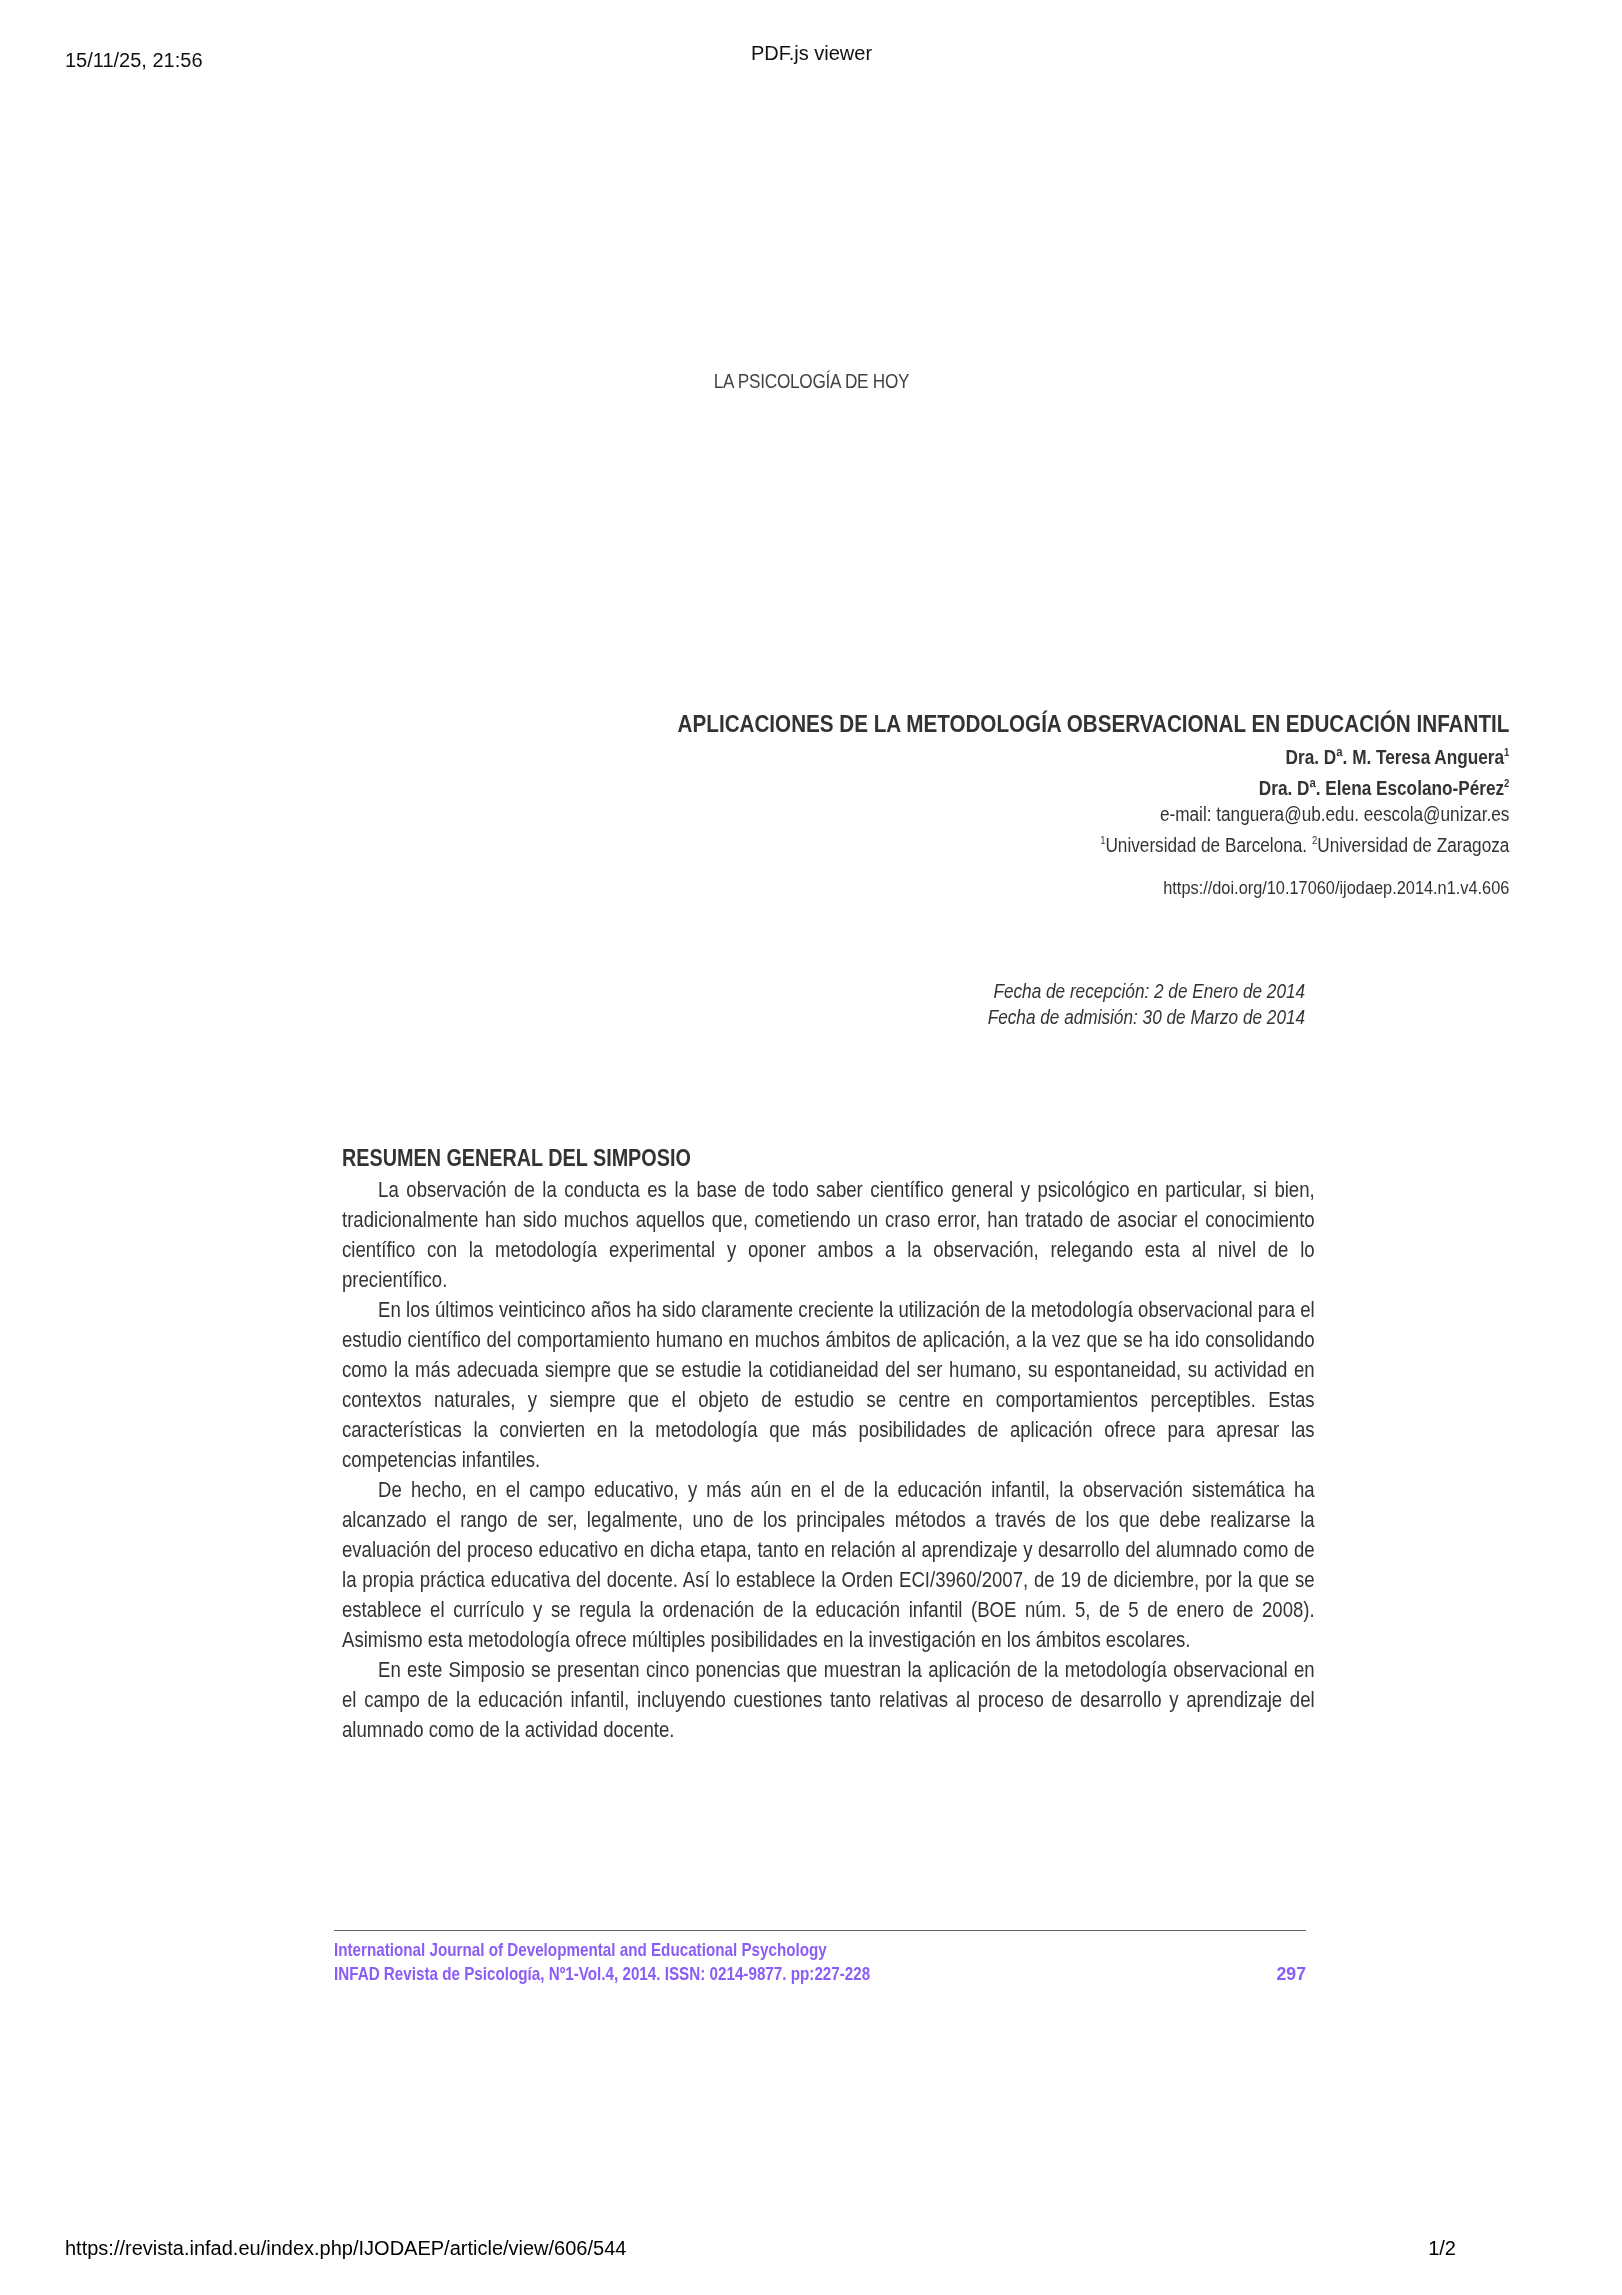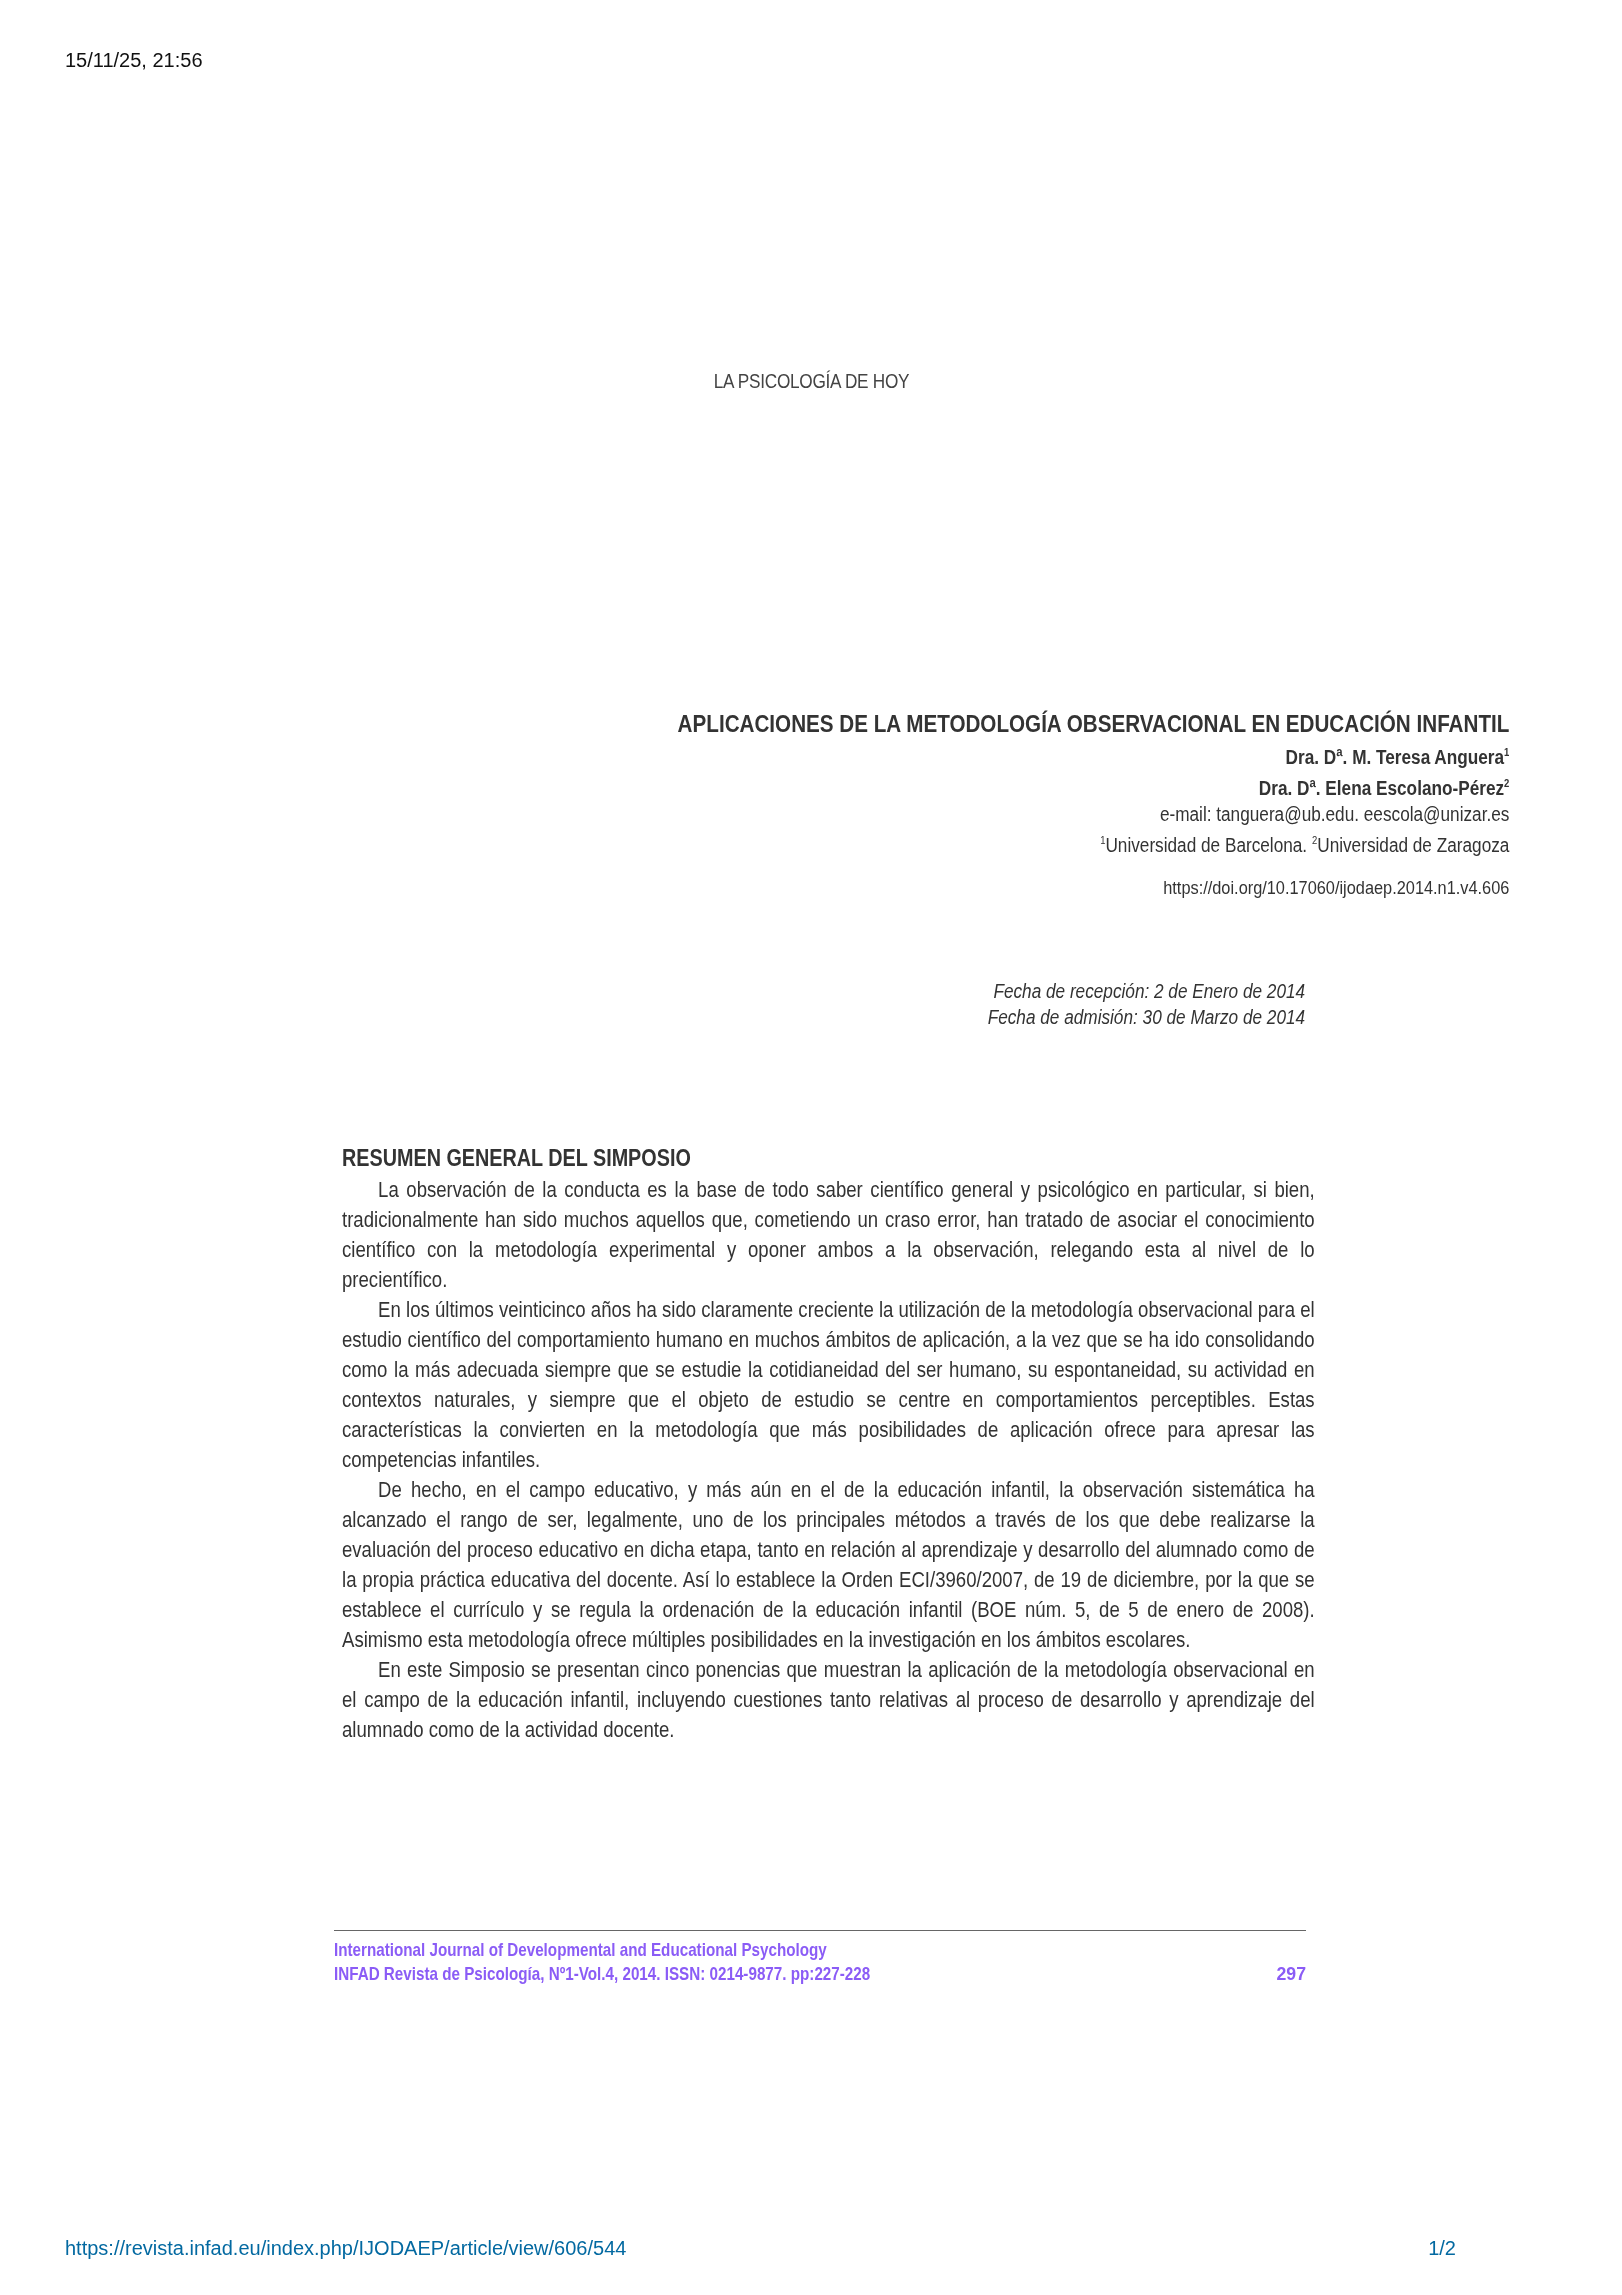--- a/index.html
+++ b/index.html
@@ -14,21 +14,21 @@
     }
     .print-header {
       position: absolute; top: 38px; left: 0; width: 1623px; height: 33px;
       font-family: "Liberation Sans", sans-serif; font-size: 20px; color: #111;
     }
     .print-header .date { position: absolute; left: 65px; top: 11px; }
     .print-header .title { position: absolute; left: 0; right: 0; text-align: center; top: 3.9px; }
 
     .print-footer {
       position: absolute; top: 2237px; left: 0; width: 1553px; height: 33px;
-      font-size: 20px; color: #0369a1;
+      font-size: 20px; color: #000000;
     }
     .print-footer .url { position: absolute; left: 65px; top: 0; }
     .print-footer .page { position: absolute; right: 97px; top: 0; }
 
     .running-head {
       position: absolute; top: 370px; left: 0; right: 0; text-align: center;
       font-family: "Liberation Sans", sans-serif;
       font-size: 20px; color: #444; letter-spacing: -0.3px;
       transform: scaleX(0.86);
     }
@@ -73,20 +73,21 @@
     .journal .inner { transform: scaleX(0.86); transform-origin: left; white-space: nowrap; }
     .journal .pagenum {
       position: absolute; right: 0; top: 23.6px; font-weight: bold; font-size: 17.7px;
     }
   </style>
 </head>
 <body>
 
 <div class="print-header">
   <span class="date">15/11/25, 21:56</span>
+  <span class="title">PDF.js viewer</span>
 </div>
 
 <div class="running-head">LA PSICOLOGÍA DE HOY</div>
 
 <div class="article-head">
   <div class="article-title">APLICACIONES DE LA METODOLOGÍA OBSERVACIONAL EN EDUCACIÓN INFANTIL</div>
   <div class="author">
     <span>Dra. Dª. M. Teresa Anguera</span><sup>1</sup>
   </div>
   <div class="author">

